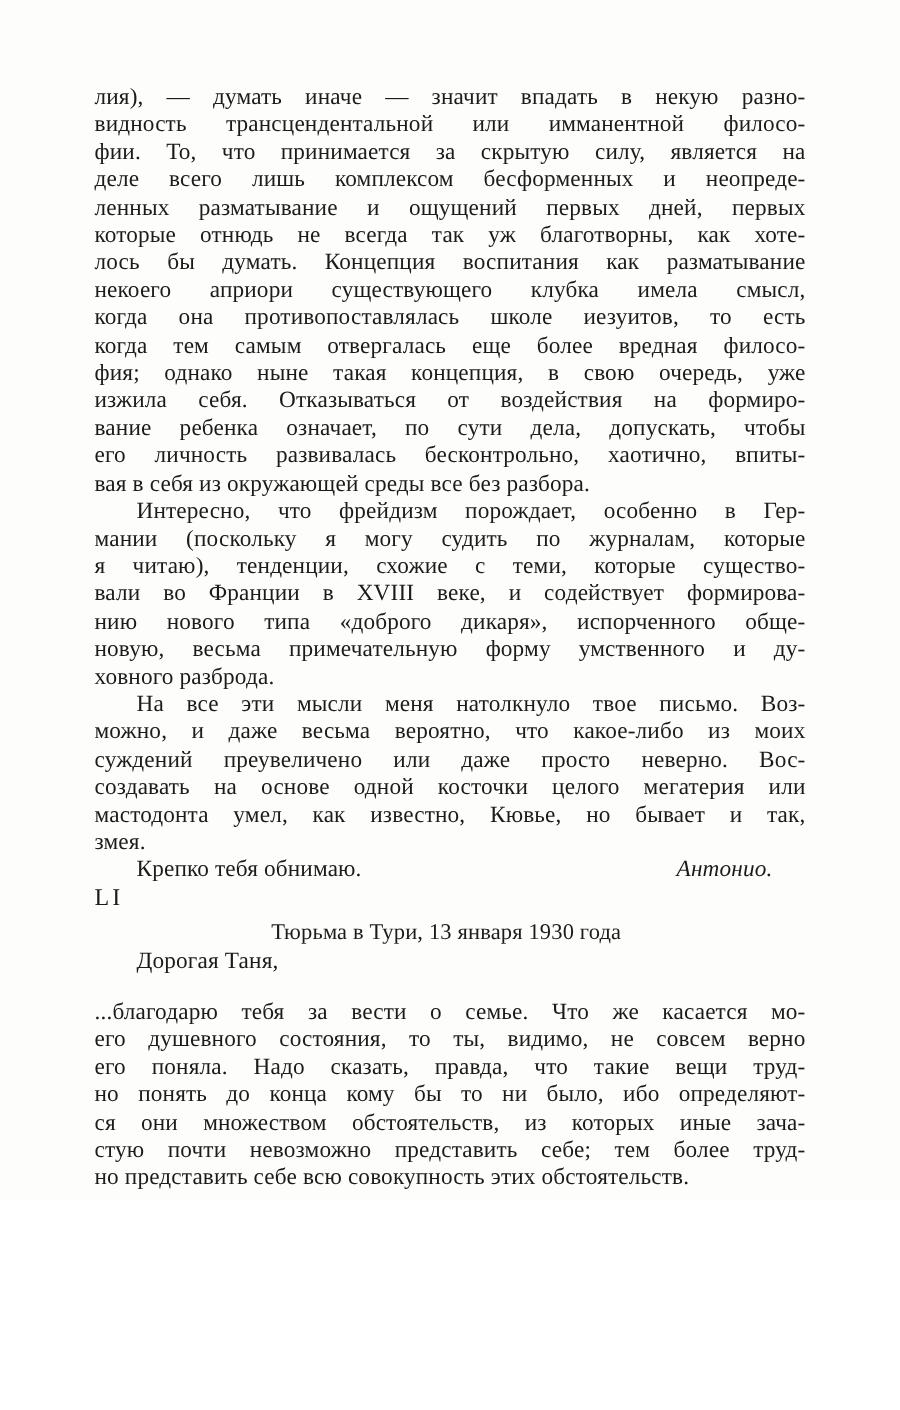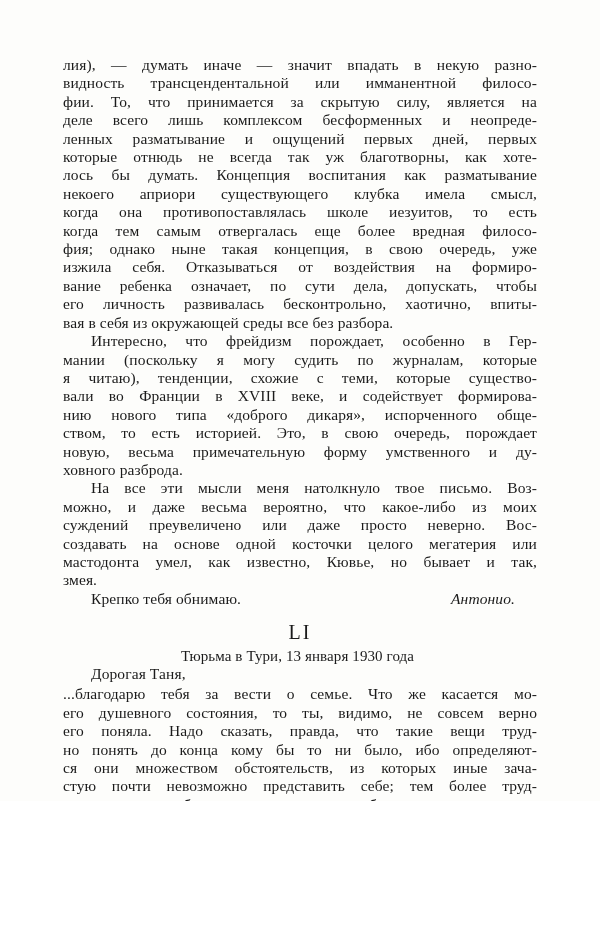--- a/index.html
+++ b/index.html
@@ -38,36 +38,35 @@
   .closing {
     display: flex;
     justify-content: space-between;
     padding-left: 28px;
     padding-right: 22px;
   }
   .signature {
     font-style: italic;
   }
   .letter-heading {
-    text-align: center;
-    margin-top: 15px;
-    font-size: 20px;
+    text-align: left;
+    font-size: 16px;
     letter-spacing: 2px;
   }
   .dateline {
     text-align: center;
     padding-right: 5px;
     margin-top: 5px;
     font-size: 15px;
   }
   .salutation {
     text-indent: 28px;
   }
   .mt2 {
-    margin-top: 2px;
+    margin-top: 16px;
   }
   .page-number {
     text-align: center;
     margin-top: 7px;
     font-size: 14.5px;
     letter-spacing: 1px;
   }
 </style>
 </head>
 <body>
@@ -92,21 +91,20 @@
         <div class="tline">его личность развивалась бесконтрольно, хаотично, впиты-</div>
         <div class="tline">вая в себя из окружающей среды все без разбора.</div>
       </div>
 
     <div class="para indent">
         <div class="tline">Интересно, что фрейдизм порождает, особенно в Гер-</div>
         <div class="tline">мании (поскольку я могу судить по журналам, которые</div>
         <div class="tline">я читаю), тенденции, схожие с теми, которые существо-</div>
         <div class="tline">вали во Франции в XVIII веке, и содействует формирова-</div>
         <div class="tline">нию нового типа «доброго дикаря», испорченного обще-</div>
-        <div class="tline">ством, то есть историей. Это, в свою очередь, порождает</div>
         <div class="tline">новую, весьма примечательную форму умственного и ду-</div>
         <div class="tline">ховного разброда.</div>
       </div>
 
     <div class="para indent">
         <div class="tline">На все эти мысли меня натолкнуло твое письмо. Воз-</div>
         <div class="tline">можно, и даже весьма вероятно, что какое-либо из моих</div>
         <div class="tline">суждений преувеличено или даже просто неверно. Вос-</div>
         <div class="tline">создавать на основе одной косточки целого мегатерия или</div>
         <div class="tline">мастодонта умел, как известно, Кювье, но бывает и так,</div>

